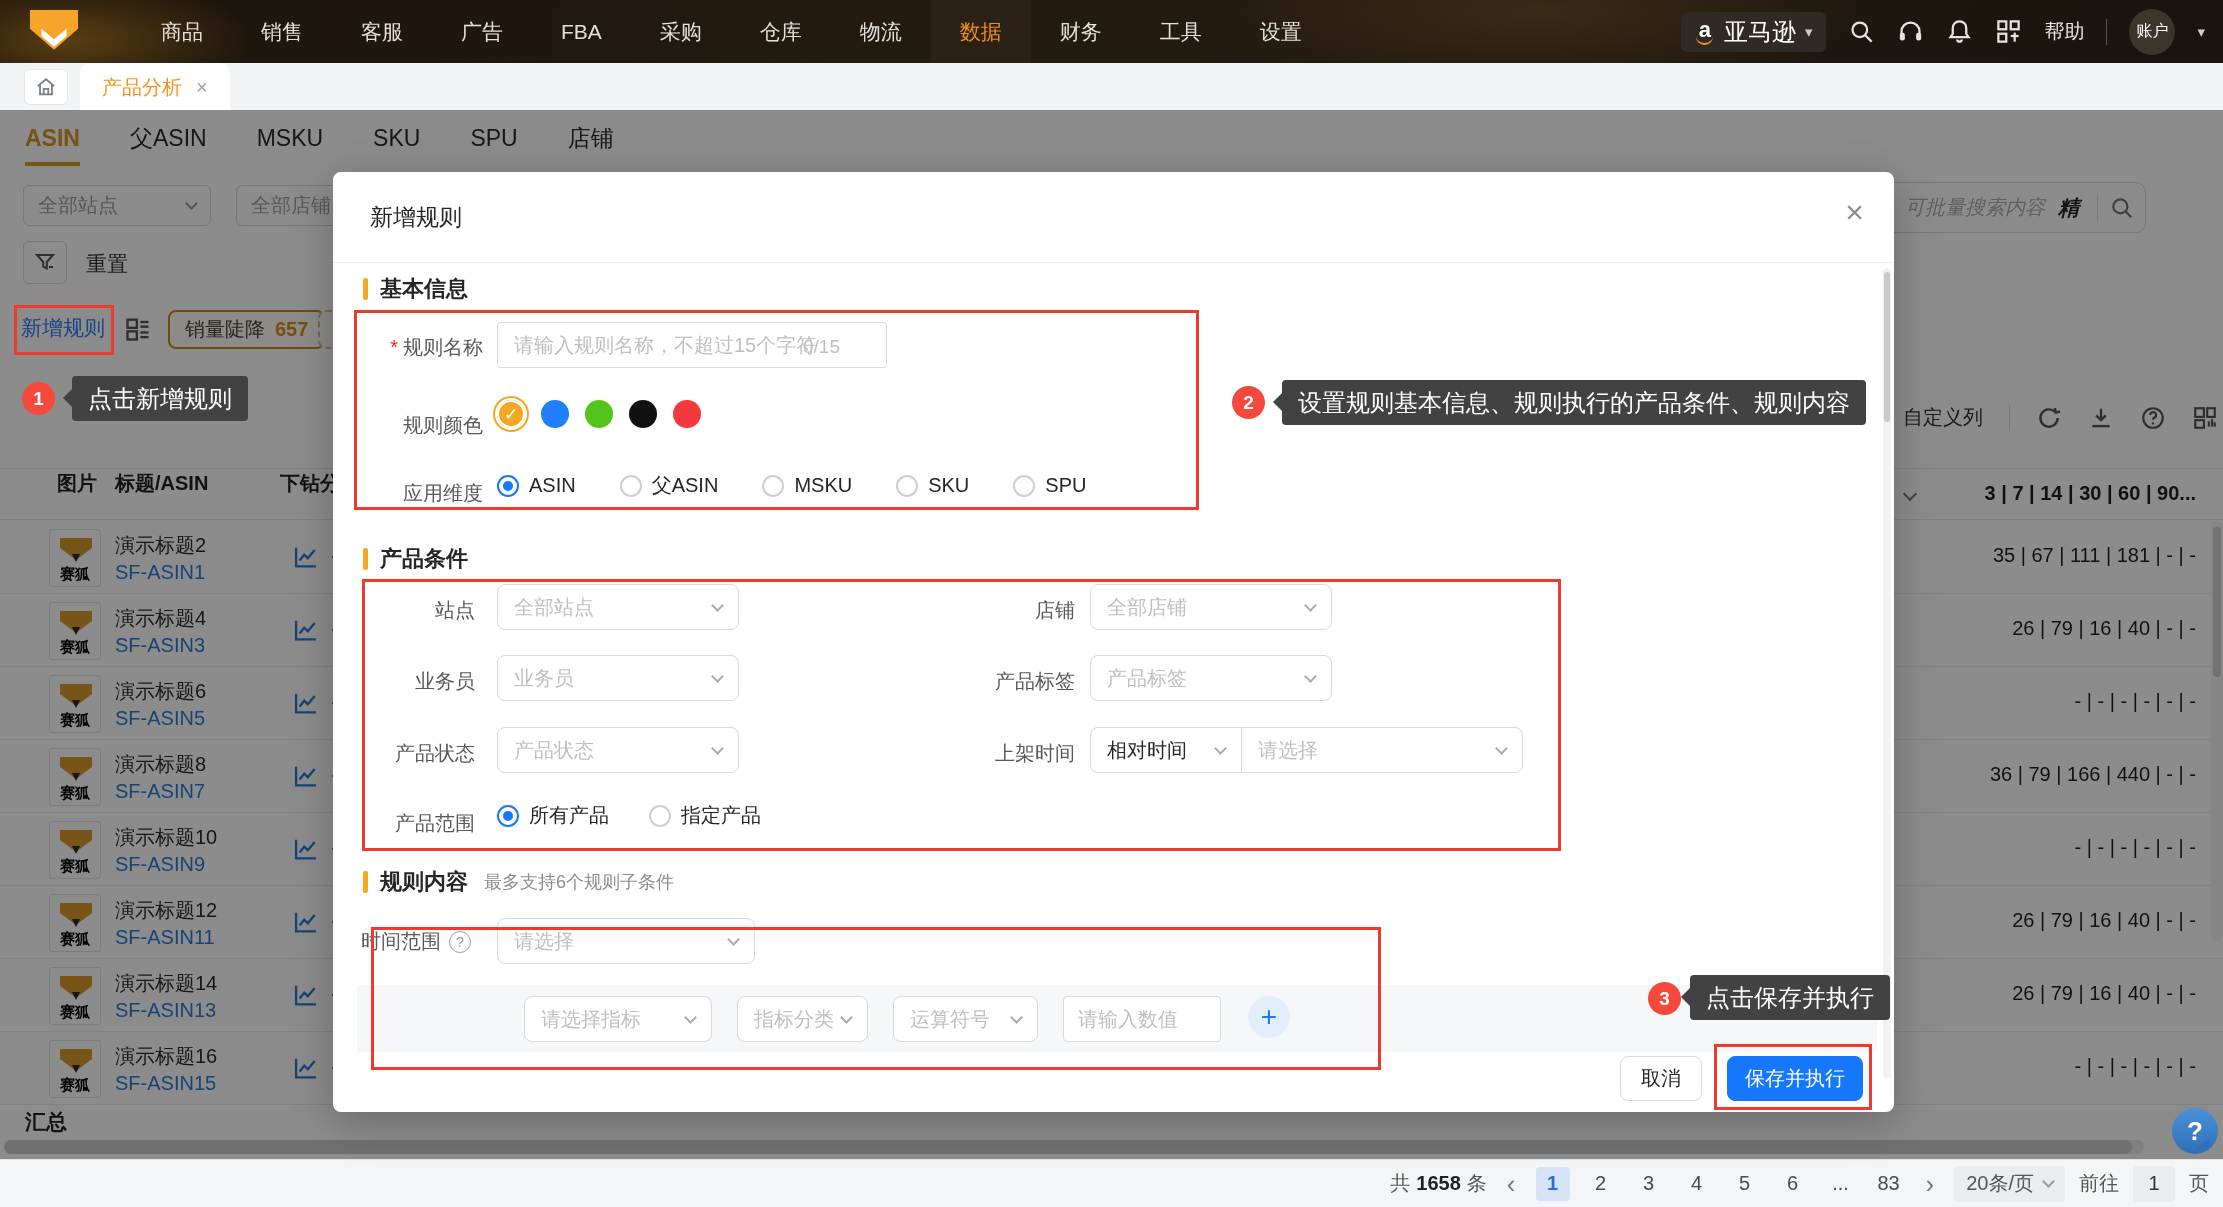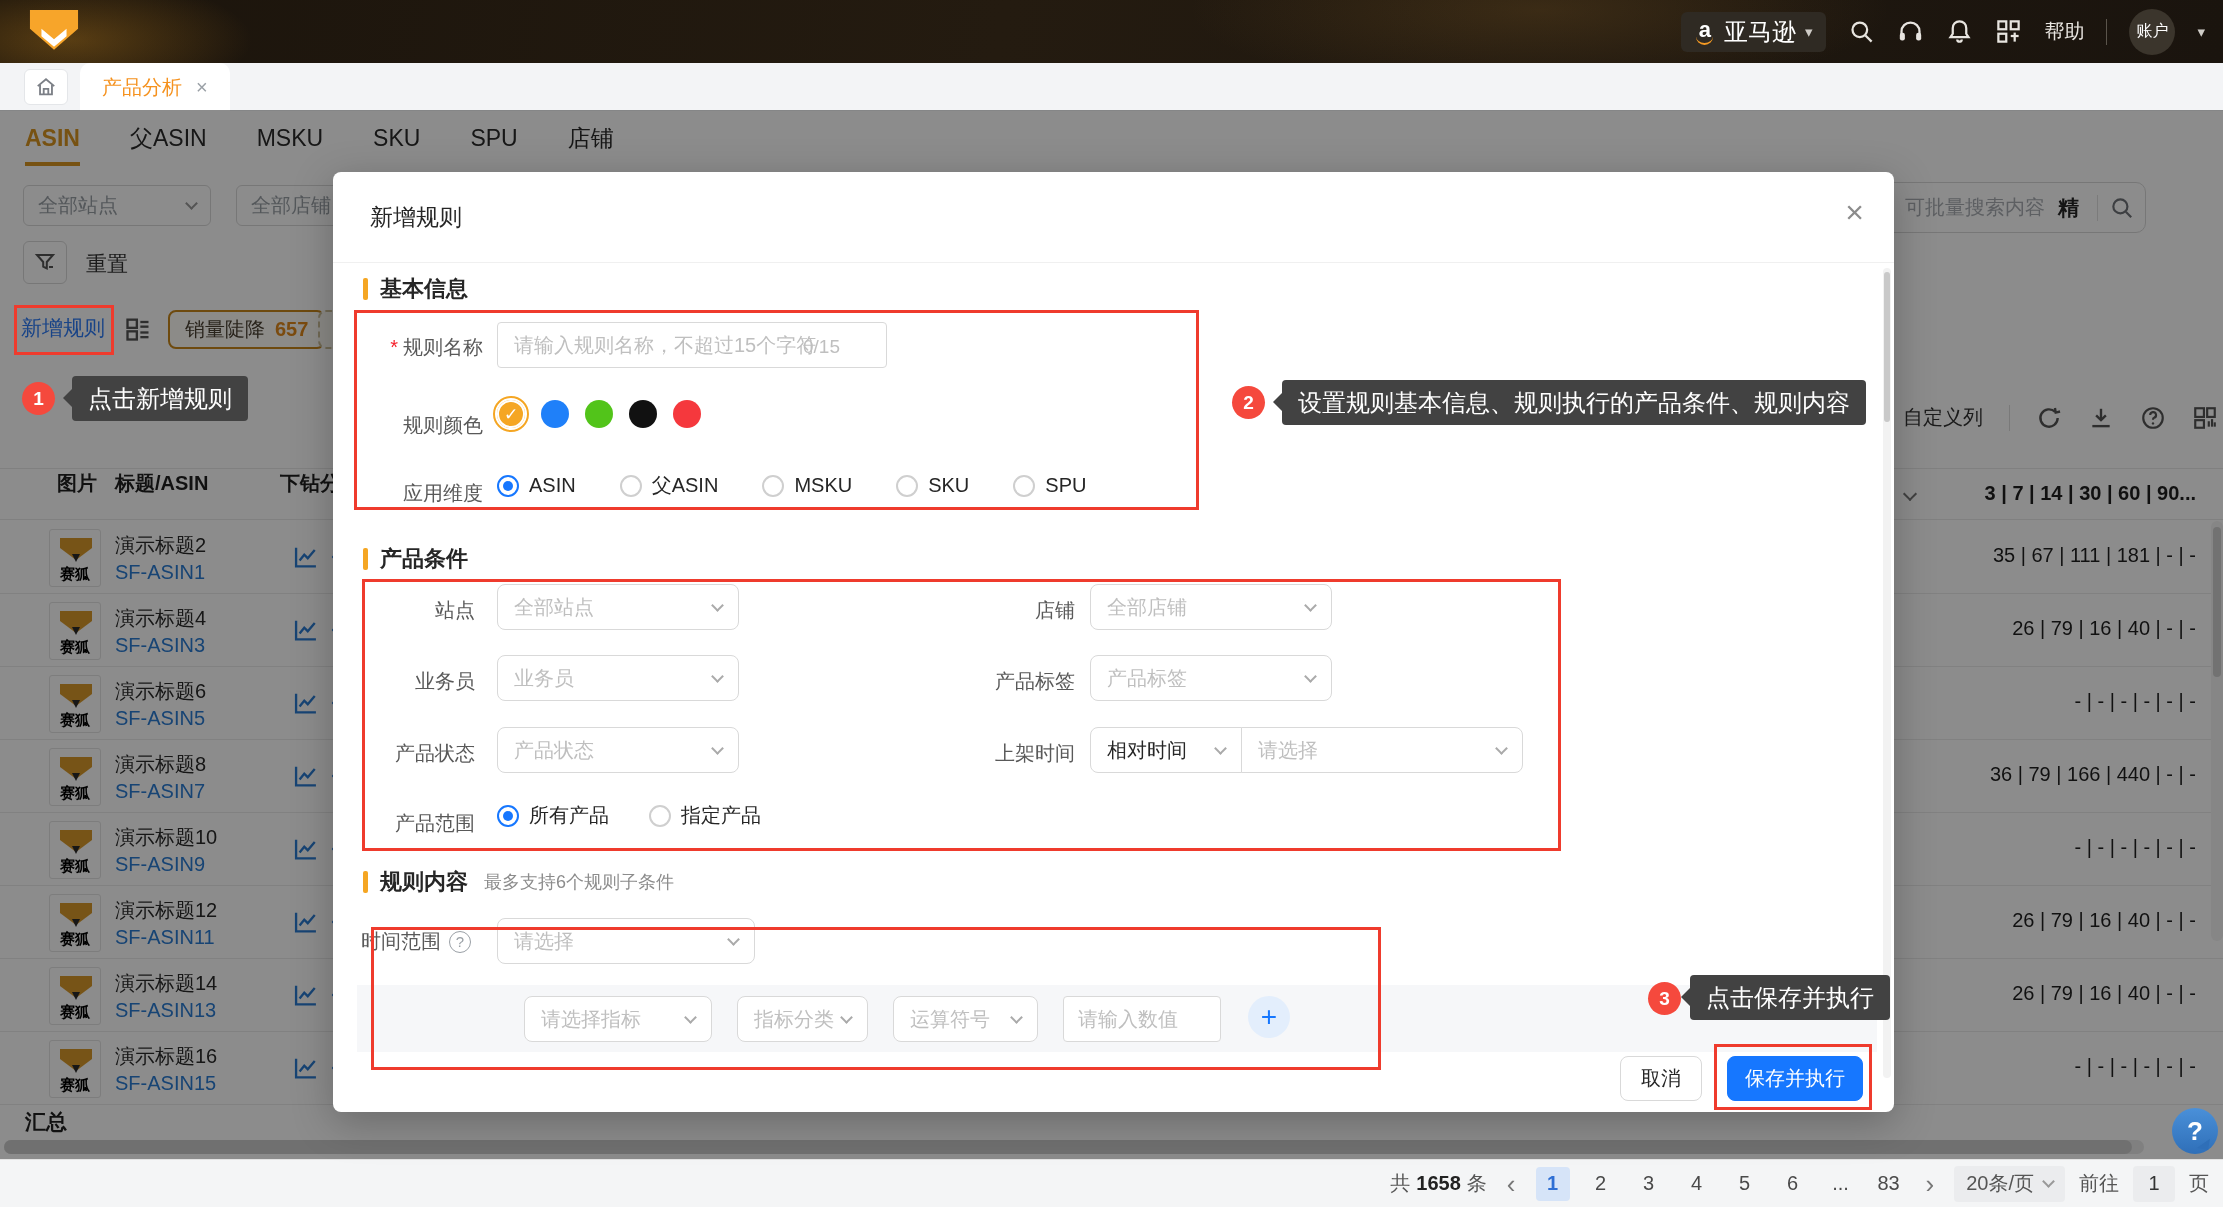--- a/index.html
+++ b/index.html
@@ -55,21 +55,21 @@
 
   .add-rule { position:absolute; left:21px; top:314px; font-size:21px; color:#2e7cf6; cursor:pointer; }
   .rb-grid { position:absolute; left:124px; top:315px; width:28px; height:28px; color:#555; cursor:pointer; }
   .badge { position:absolute; left:168px; top:310px; height:39px; border:2px solid #c8871a; border-radius:8px;
     background:#fffdf8; display:flex; align-items:center; gap:10px; padding:0 15px; font-size:20px; color:#4c4234; cursor:pointer; }
   .badge b { color:#e0891c; font-weight:bold; }
   .badge2 { position:absolute; left:318px; top:310px; height:39px; width:130px; border:2px dashed #cdbf9a; border-radius:8px;
     background:#fbf9f2; display:flex; align-items:center; padding:0 14px; font-size:20px; color:#8a7a55; }
 
   .searchbox { position:absolute; left:1700px; top:182px; width:446px; height:51px; background:#fff; border:1px solid #d9d9d9;
-    border-radius:10px; display:flex; align-items:center; }
+    border-radius:10px; display:flex; align-items:center;font-style:italic; }
   .searchbox .ph { position:absolute; left:204px; font-size:20px; color:#a9adb3; }
   .searchbox .exact { position:absolute; left:357px; font-size:21px; font-weight:bold; color:#262626; cursor:pointer; }
   .searchbox .sdiv { position:absolute; left:396px; width:1px; height:26px; background:#e0e0e0; }
   .searchbox .mag { position:absolute; left:408px; width:26px; height:26px; color:#6f7378; cursor:pointer; }
 
   .toolbar-right { position:absolute; left:1903px; top:404px; display:flex; align-items:center; gap:26px; }
   .tb-label { font-size:20px; color:#333; cursor:pointer; }
   .tb-div { width:1px; height:26px; background:#ddd; }
   .tb-ic { width:26px; height:26px; color:#555; cursor:pointer; }
 
@@ -171,20 +171,34 @@
 </head>
 <body>
 
 <div class="stage">
 
   <div class="nav">
     <svg class="nav-logo" viewBox="0 0 48 44">
       <polygon points="1,1 47,1 47,19 24,39 1,19" fill="#F7A52A"></polygon>
       <polygon points="12,19 24,29 36,19 36,26 24,36 12,26" fill="#ffffff"></polygon>
     </svg>
+    <div class="nav-items">
+      <div class="nav-item">商品</div>
+      <div class="nav-item">销售</div>
+      <div class="nav-item">客服</div>
+      <div class="nav-item">广告</div>
+      <div class="nav-item">FBA</div>
+      <div class="nav-item">采购</div>
+      <div class="nav-item">仓库</div>
+      <div class="nav-item">物流</div>
+      <div class="nav-item on">数据</div>
+      <div class="nav-item">财务</div>
+      <div class="nav-item">工具</div>
+      <div class="nav-item">设置</div>
+    </div>
     <div class="nav-right">
       <div class="mk-pill">
         <span class="amz-a">a</span>
         <span class="mk-label">亚马逊</span>
         <span class="caret">▾</span>
       </div>
       <svg class="nav-ic" viewBox="0 0 24 24" fill="none" stroke="currentColor" stroke-width="2">
         <circle cx="10.5" cy="10.5" r="6.5"></circle>
           <line x1="15.5" y1="15.5" x2="21" y2="21"></line>
       </svg>

